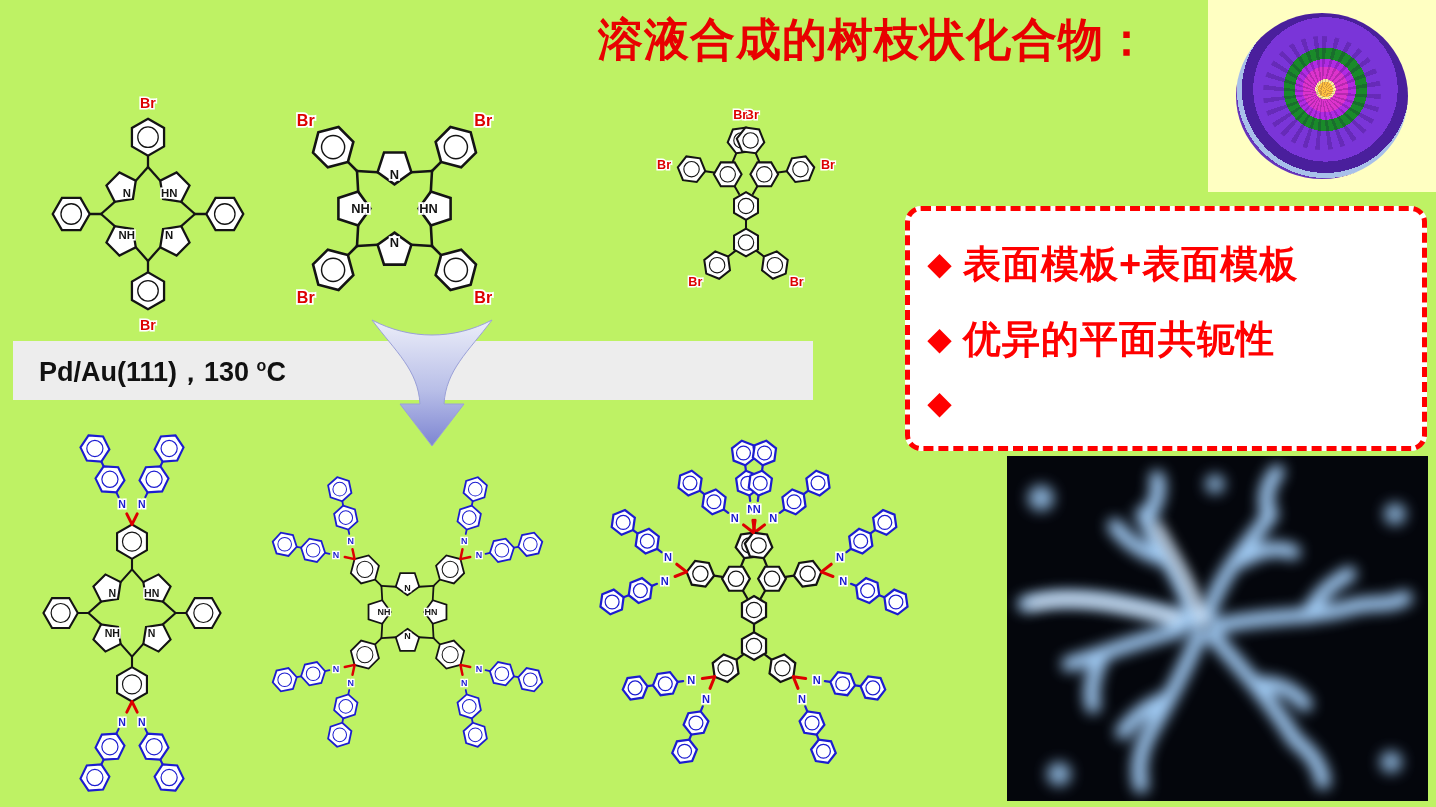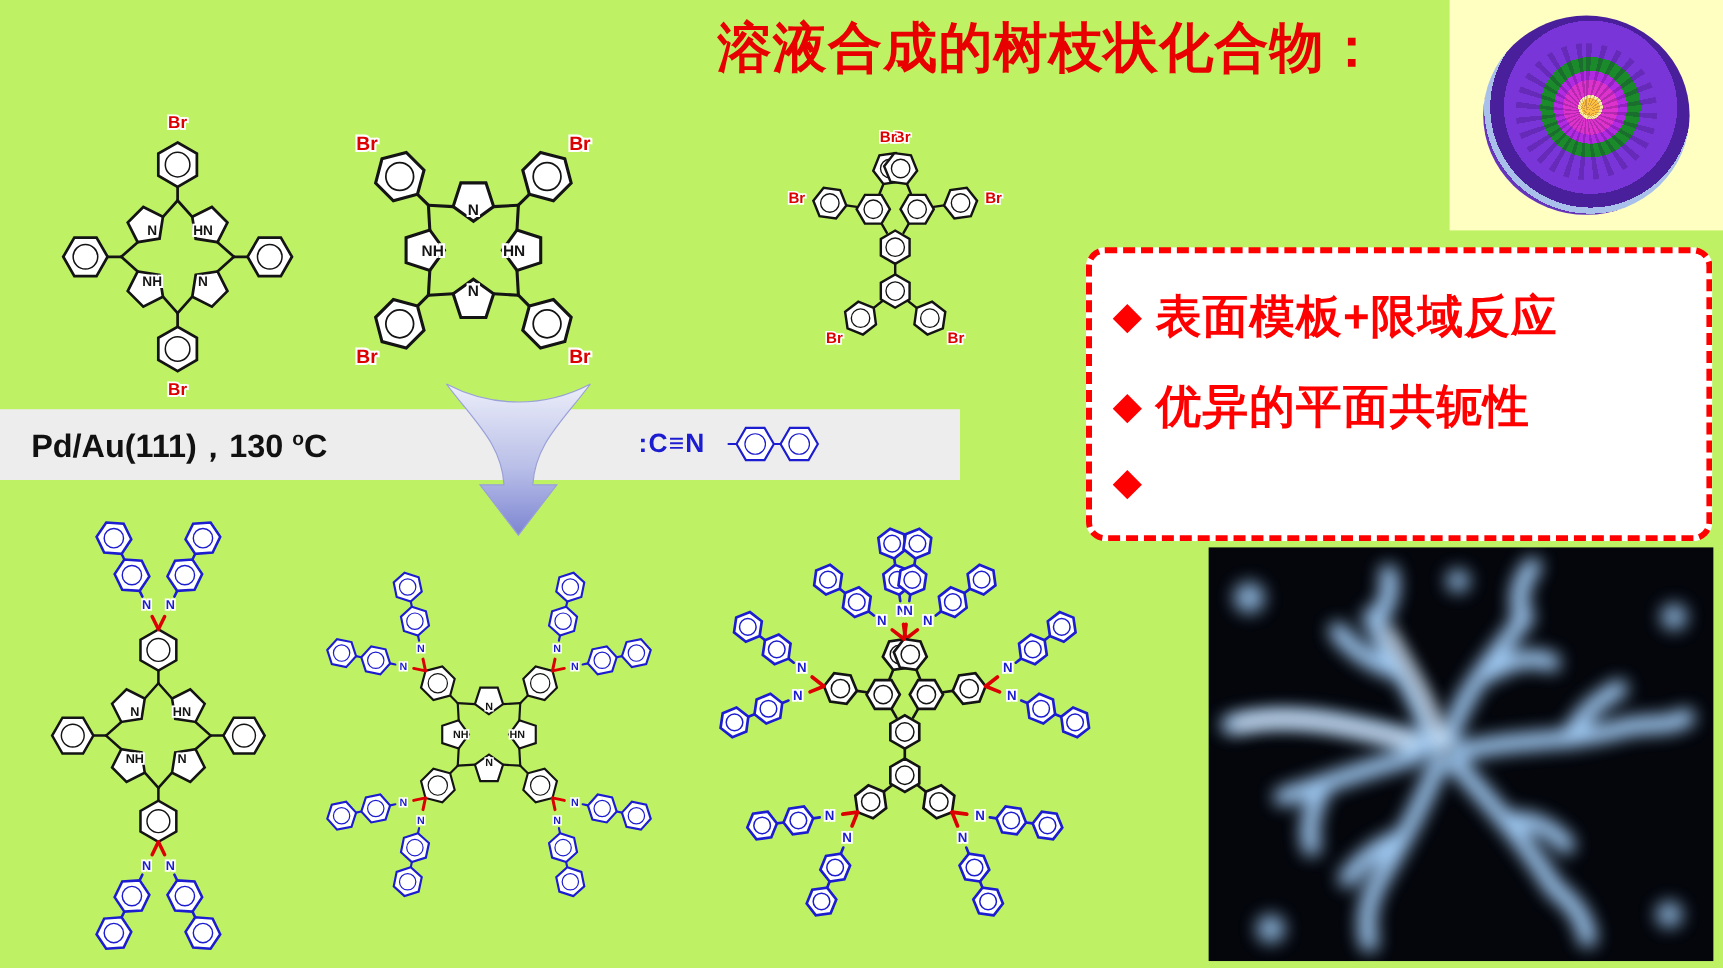--- a/index.html
+++ b/index.html
@@ -12,21 +12,21 @@
 
   .thumb{left:1208px;top:0;width:228px;height:192px;background:#ffffc2;display:flex;align-items:center;justify-content:center}
   .sphere{position:relative;width:172px;height:166px;border-radius:50%;
     background:radial-gradient(circle at 52% 46%,
       #ffc040 0 6%, #ffee99 6% 8%, #dd33cc 8% 18%, #b02be2 18% 24%,
       #1a8a2a 24% 33%, #7a35d8 33% 57%, #4a1f9c 57% 66%,
       #a8c0ea 66% 70%, #6633bb 70% 74%, rgba(255,255,255,0) 74%);}
   .tendrils{position:absolute;left:50%;top:48%;transform:translate(-50%,-50%);width:118px;height:114px;border-radius:50%;
     background:repeating-conic-gradient(rgba(25,0,60,.45) 0 5deg, rgba(255,255,255,0) 5deg 13deg);opacity:.45}
 
-  .band{left:0;top:341px;width:800px;height:59px;background:#ededed}
+  .band{left:13px;top:341px;width:800px;height:59px;background:#ededed}
   .cond{position:absolute;left:26px;top:13px;font-size:27px;font-weight:bold;color:#111;white-space:nowrap}
   .cond sup{font-size:16px}
   .reagent{position:absolute;left:532px;top:9px;display:flex;align-items:center;color:#1c1cd0;font-weight:bold}
   .reagent-label{font-size:22px;letter-spacing:1px}
   .reagent-mol{width:112px;height:40px;margin-left:2px}
 
   .arrow{left:366px;top:318px;width:132px;height:132px;z-index:5}
 
   .hl-box{left:905px;top:206px;width:522px;height:245px;border:5px dashed #ff0000;border-radius:16px;
     display:flex;flex-direction:column;justify-content:space-evenly;padding:4px 18px;background:#fff}
@@ -158,50 +158,37 @@
         <polygon points="-31.5,53.6 -33.1,42.7 -24.4,36.0 -14.2,40.1 -12.7,51.0 -21.3,57.7" fill="#fff" stroke="#141414" stroke-width="1.6"></polygon>
         <circle cx="-22.9" cy="46.9" r="6.1" fill="none" stroke="#141414" stroke-width="0.9"></circle>
         <text x="-40.2" y="60.4" fill="#dd0000" font-size="10" font-weight="bold" text-anchor="middle" dominant-baseline="central" stroke="#fff" stroke-width="2.2" paint-order="stroke">Br</text>
       </g>
     </svg>
 
   <div class="band">
     <div class="cond">
       <span>Pd/Au(111)，130 </span><sup>o</sup><span>C</span>
     </div>
-    <div class="reagent">
-      <span class="reagent-label">:C≡N</span>
-      <svg class="reagent-mol" viewBox="0 0 74 36">
-          <g font-family="&quot;Liberation Sans&quot;,sans-serif">
-            <line x1="2.00" y1="18.00" x2="8.00" y2="18.00" stroke="#1c1cd0" stroke-width="1.6" stroke-linecap="round"></line>
-            <polygon points="36.0,18.0 29.0,30.1 15.0,30.1 8.0,18.0 15.0,5.9 29.0,5.9" fill="#fff" stroke="#1c1cd0" stroke-width="1.6"></polygon>
-            <circle cx="22.0" cy="18.0" r="7.7" fill="none" stroke="#1c1cd0" stroke-width="0.9"></circle>
-            <line x1="36.00" y1="18.00" x2="41.00" y2="18.00" stroke="#1c1cd0" stroke-width="1.6" stroke-linecap="round"></line>
-            <polygon points="69.0,18.0 62.0,30.1 48.0,30.1 41.0,18.0 48.0,5.9 62.0,5.9" fill="#fff" stroke="#1c1cd0" stroke-width="1.6"></polygon>
-            <circle cx="55.0" cy="18.0" r="7.7" fill="none" stroke="#1c1cd0" stroke-width="0.9"></circle>
-          </g>
-        </svg>
-    </div>
   </div>
 
   <svg class="arrow" viewBox="0 0 132 132">
     <defs>
       <linearGradient id="ag" x1="0" y1="0" x2="0" y2="1">
         <stop offset="0" stop-color="#eceef9"></stop>
         <stop offset="0.55" stop-color="#b9bfe8"></stop>
         <stop offset="1" stop-color="#7d85d2"></stop>
       </linearGradient>
     </defs>
     <path d="M6,2 C30,34 52,52 54,86 L34,86 L66,128 L98,86 L78,86 C80,52 102,34 126,2 C88,22 44,22 6,2 Z" fill="url(#ag)" stroke="#9aa0d8" stroke-width="1"></path>
   </svg>
 
   <div class="hl-box">
     <div class="hl">
       <span class="diamond">◆</span>
-      <span class="hl-text">表面模板+限域反应</span>
+      <span class="hl-text">表面模板+表面模板</span>
     </div>
     <div class="hl">
       <span class="diamond">◆</span>
       <span class="hl-text">优异的平面共轭性</span>
     </div>
     <div class="hl">
       <span class="diamond">◆</span>
     </div>
   </div>
 

